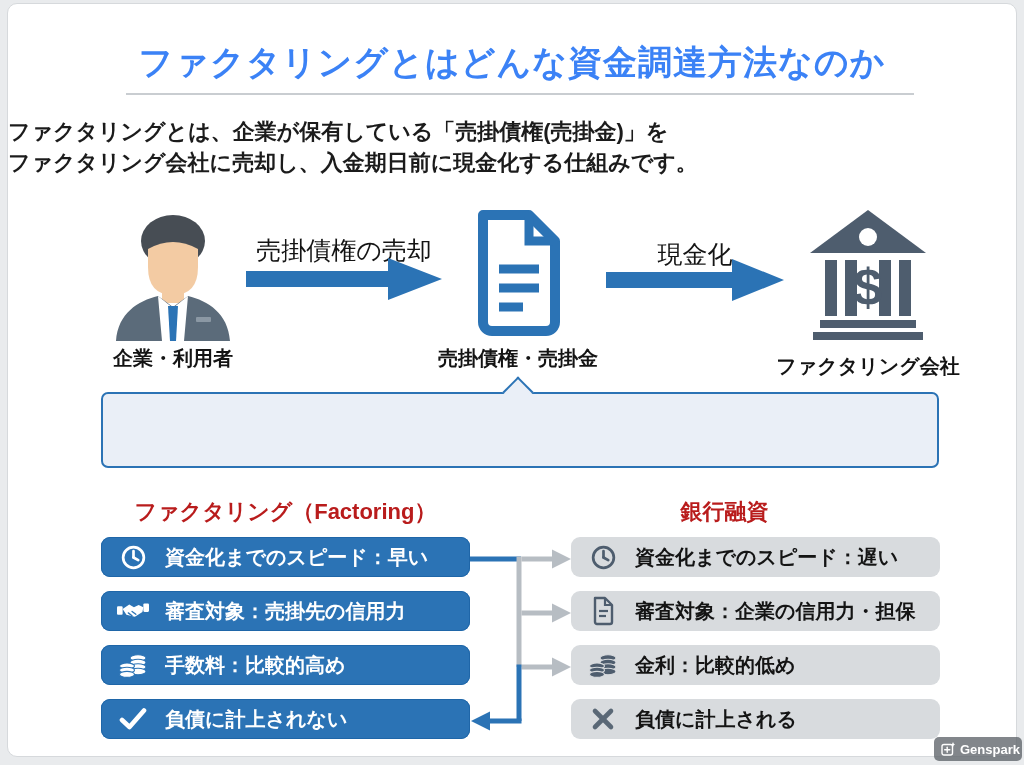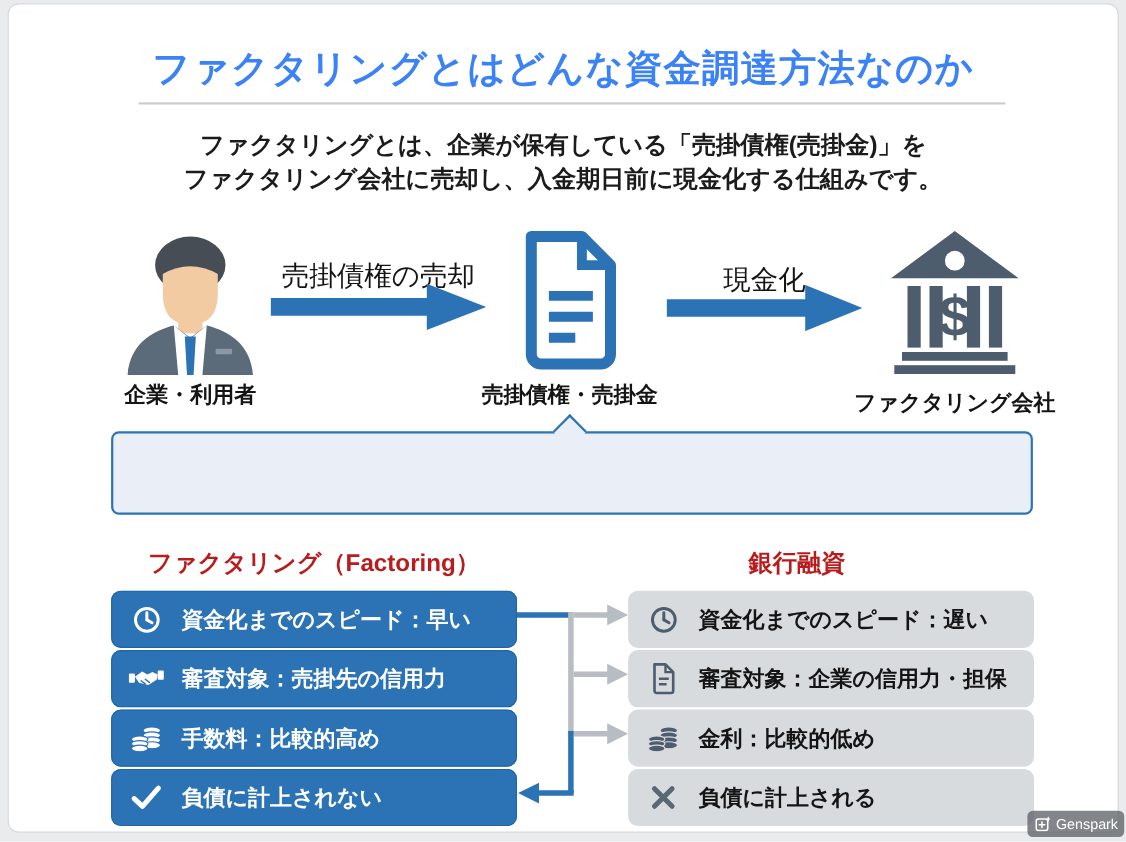--- a/index.html
+++ b/index.html
@@ -17,21 +17,21 @@
   .abs { position:absolute; }
 
   .title {
     left:0; right:0; top:36px; text-align:center;
     font-size:34px; font-weight:900; color:#3b82f6; letter-spacing:1px;
   }
   .title-rule {
     left:118px; top:89px; width:788px; height:2px; background:#c9cdd1;
   }
   .subtitle {
-    left:0; right:0; top:112px; text-align:center;
+    left:0; right:0; top:112px; 
     font-size:22px; font-weight:700; color:#1b1b1b; line-height:31px;
   }
 
   .flow-label {
     font-size:20px; font-weight:800; color:#141414; text-align:center;
   }
   .arrow-label {
     font-size:25px; font-weight:400; color:#141414; text-align:center;
   }
 
@@ -48,35 +48,35 @@
     position:relative; text-align:center; padding-top:10px;
     font-size:22px; font-weight:800; color:#111; line-height:29px;
   }
 
   .col-header {
     top:493px; width:369px; text-align:center;
     font-size:22px; font-weight:800; color:#b91c1c;
   }
 
   .cmp-box {
-    width:369px; height:52px; border-radius:9px;
+    width:369px; height:40px; border-radius:9px;
     display:flex; align-items:center; gap:15px; padding-left:15px;
   }
   .cmp-blue  { background:#2b73b5; box-shadow:inset 0 0 0 1px #1f66a8; }
   .cmp-gray  { background:#d8dbde; }
   .cmp-blue .cmp-text { color:#ffffff; font-size:20px; font-weight:800; }
   .cmp-gray .cmp-text { color:#141414; font-size:20px; font-weight:800; }
   .cmp-icon { width:34px; display:flex; justify-content:center; align-items:center; }
 
   .watermark {
     left:926px; top:733px; width:88px; height:24px;
     background:rgba(95,100,106,0.78); border-radius:5px;
     display:flex; align-items:center; gap:5px; padding:0 7px;
   }
-  .watermark-text { color:#fff; font-size:13px; font-weight:400; }
+  .watermark-text { color:#fff; font-size:13px; font-weight:700; }
 
   svg { display:block; }
 </style>
 </head>
 <body>
 
 <div class="card">
 
   <div class="abs title">ファクタリングとはどんな資金調達方法なのか</div>
   <div class="abs title-rule"></div>

